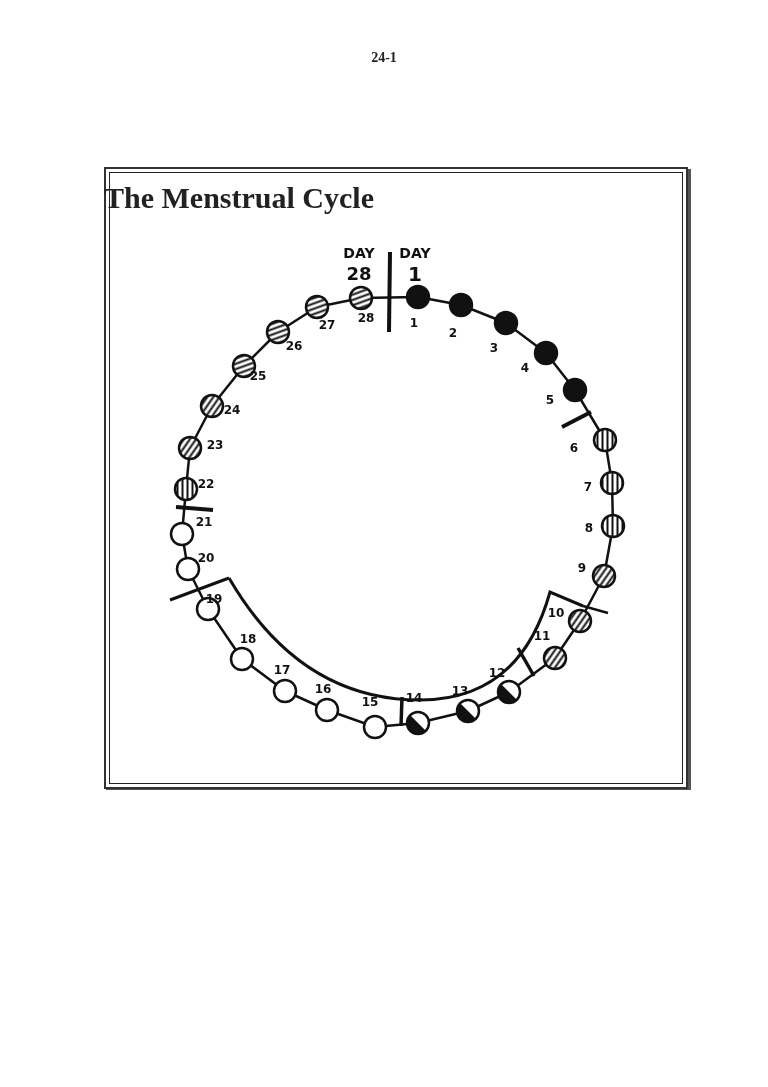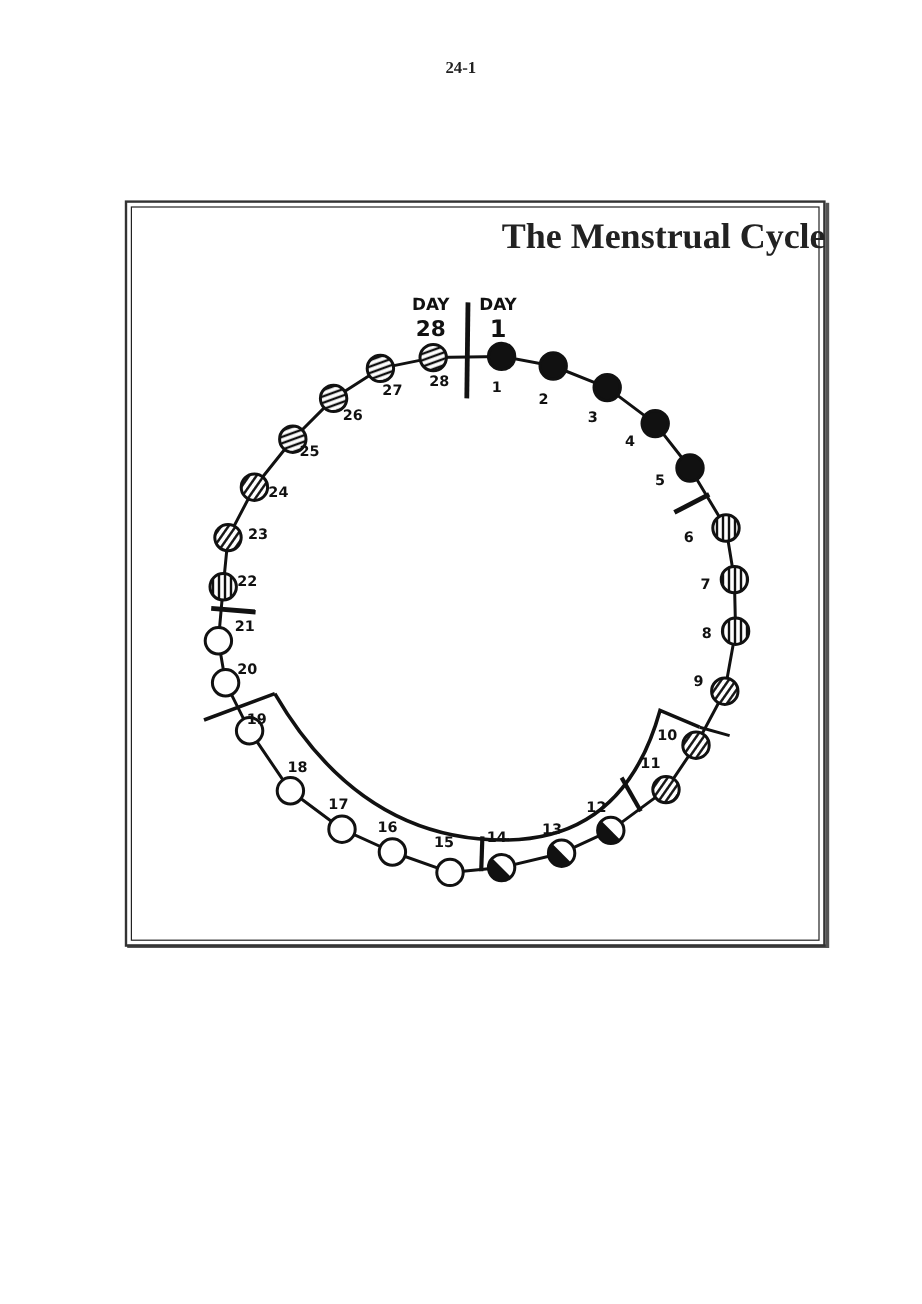--- a/index.html
+++ b/index.html
@@ -2,21 +2,21 @@
 <html><head>
 <meta charset="utf-8">
 <style>
   html, body { margin:0; padding:0; background:#ffffff; }
   body { width:768px; height:1087px; position:relative; overflow:hidden; font-family:"Liberation Serif", serif; }
   .page-num { position:absolute; top:50px; left:0; width:768px; text-align:center; font-size:14px; font-weight:bold; color:#222; font-family:"Liberation Serif", serif; }
   .frame-outer { position:absolute; left:104px; top:167px; width:584px; height:622px; border:2px solid #333; box-sizing:border-box; }
   .frame-inner { position:absolute; left:109px; top:172px; width:574px; height:612px; border:1px solid #222; box-sizing:border-box; }
   .frame-shadow { position:absolute; left:106px; top:787px; width:584px; height:3px; background:#555; }
   .frame-shadow-r { position:absolute; left:688px; top:169px; width:3px; height:621px; background:#555; }
-  .title { position:absolute; top:181px; left:104px; width:584px; text-align:right; font-size:30px; font-weight:bold; color:#222; font-family:"Liberation Serif", serif; }
+  .title { position:absolute; top:181px; left:104px; width:584px; text-align:left; font-size:30px; font-weight:bold; color:#222; font-family:"Liberation Serif", serif; }
   svg.diagram { position:absolute; left:0; top:0; }
   .hand { font-family:"DejaVu Sans", sans-serif; font-weight:bold; fill:#111; }
 </style>
 </head>
 <body>
 
 <div class="page-num">24-1</div>
 
 <div class="frame-shadow"></div>
 <div class="frame-shadow-r"></div>

